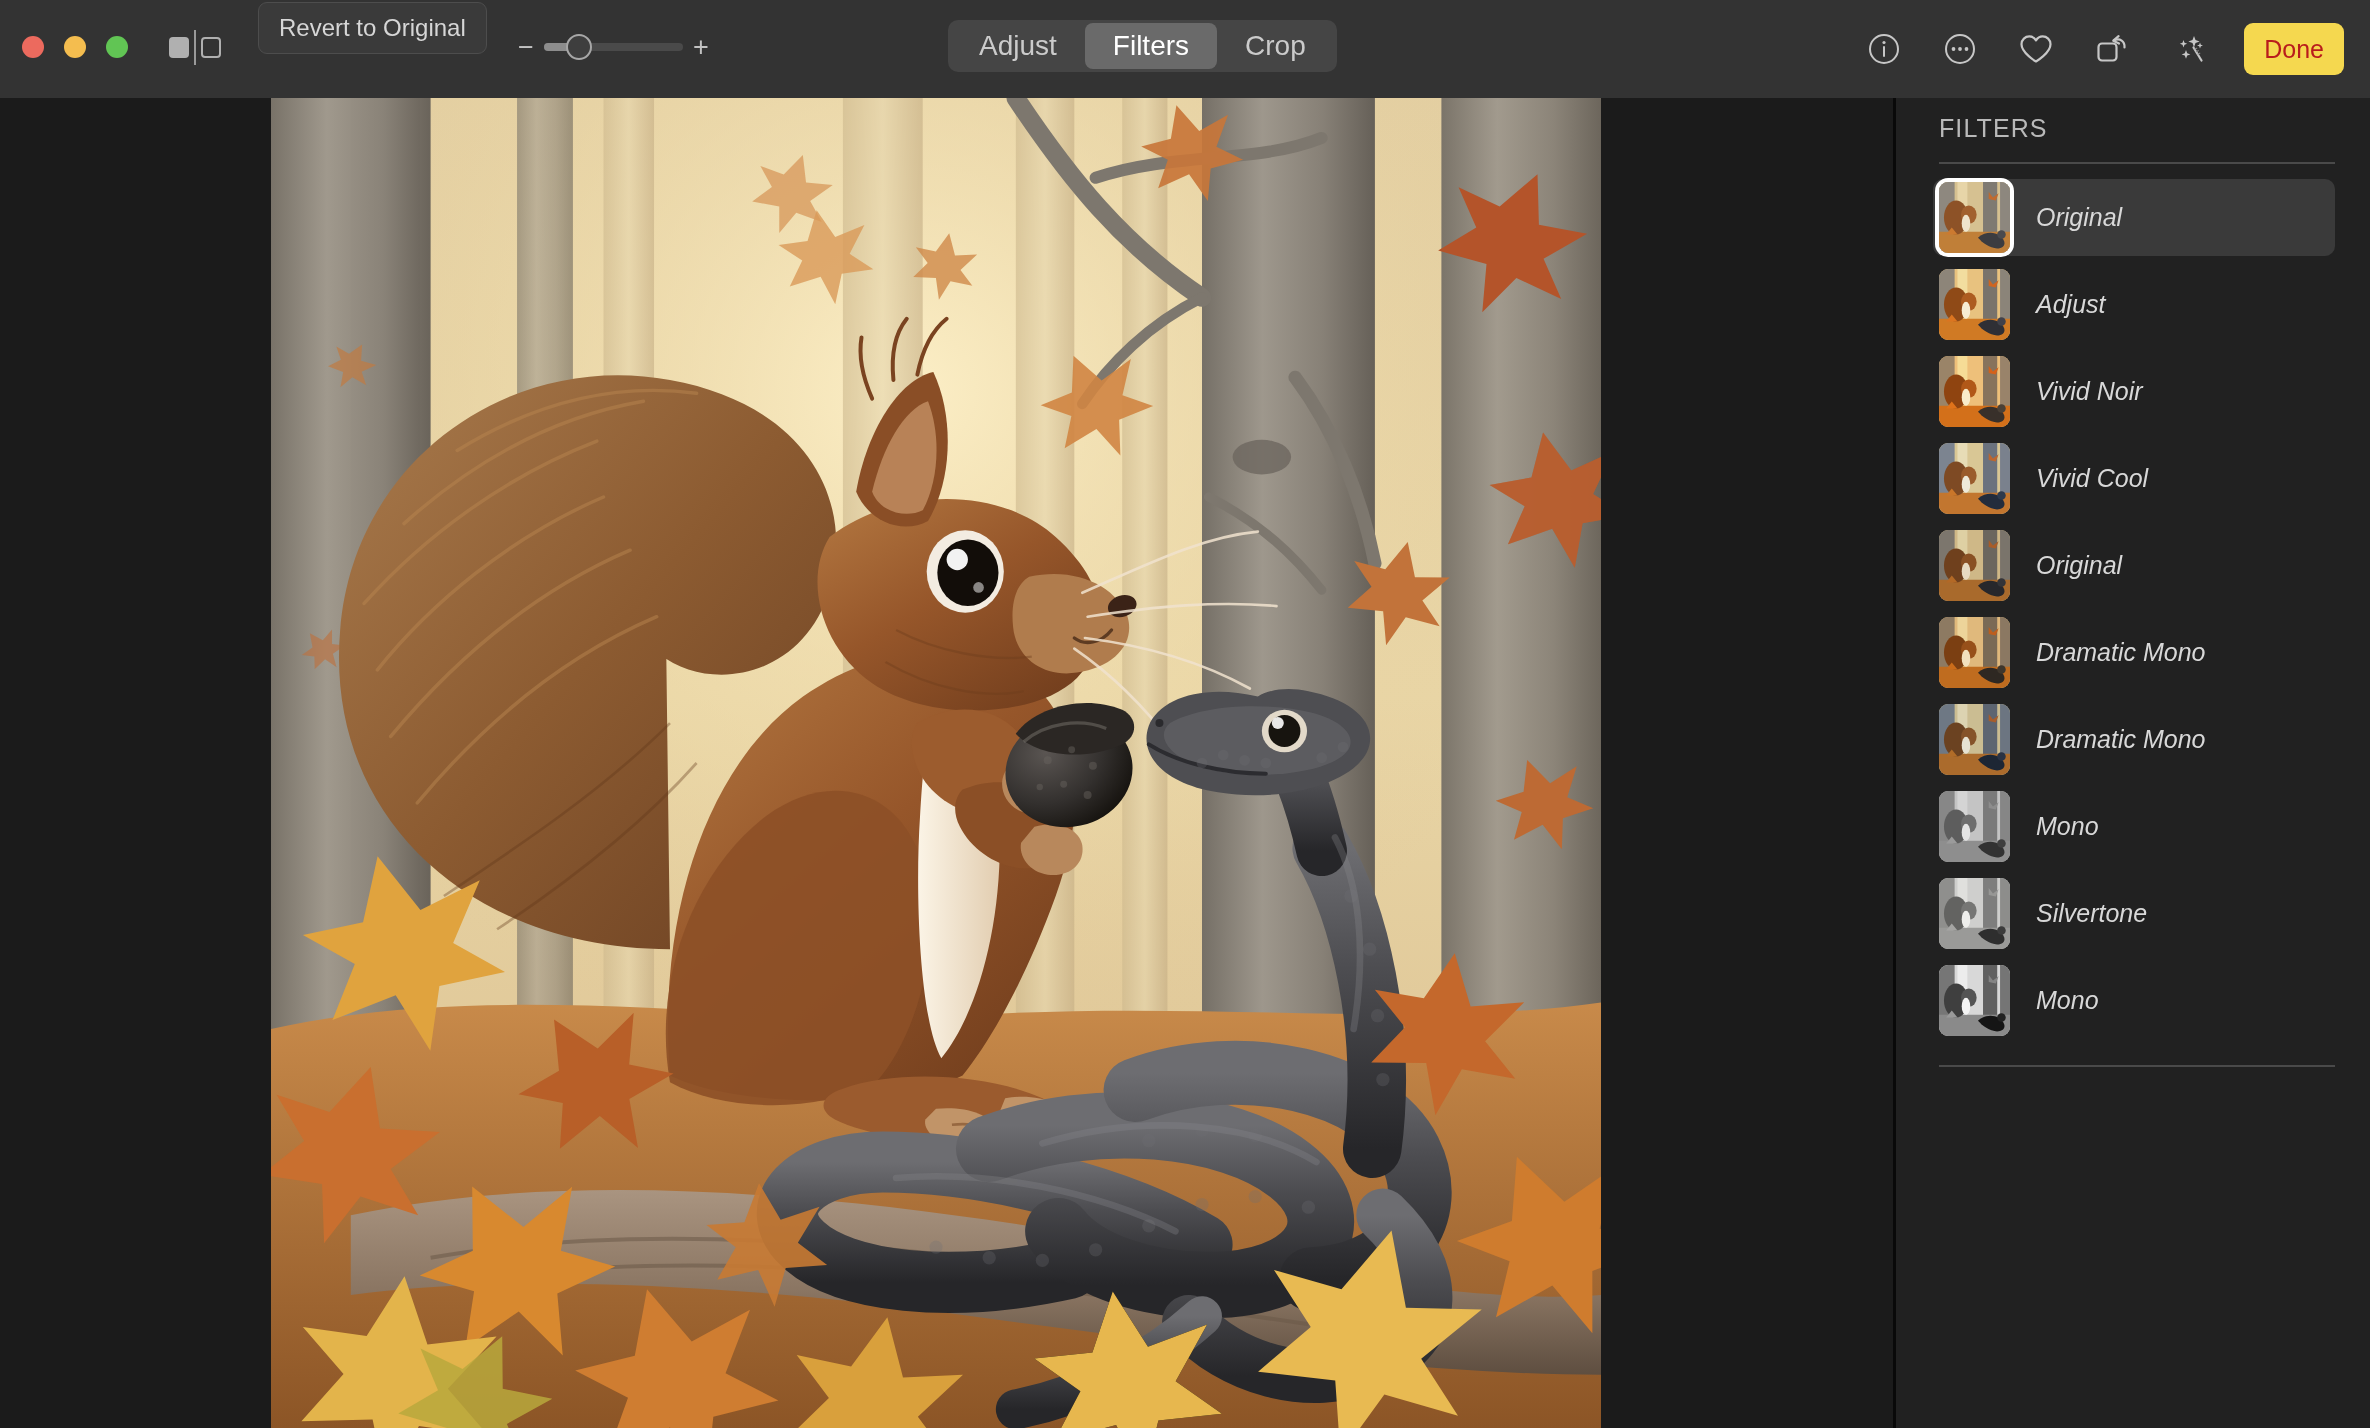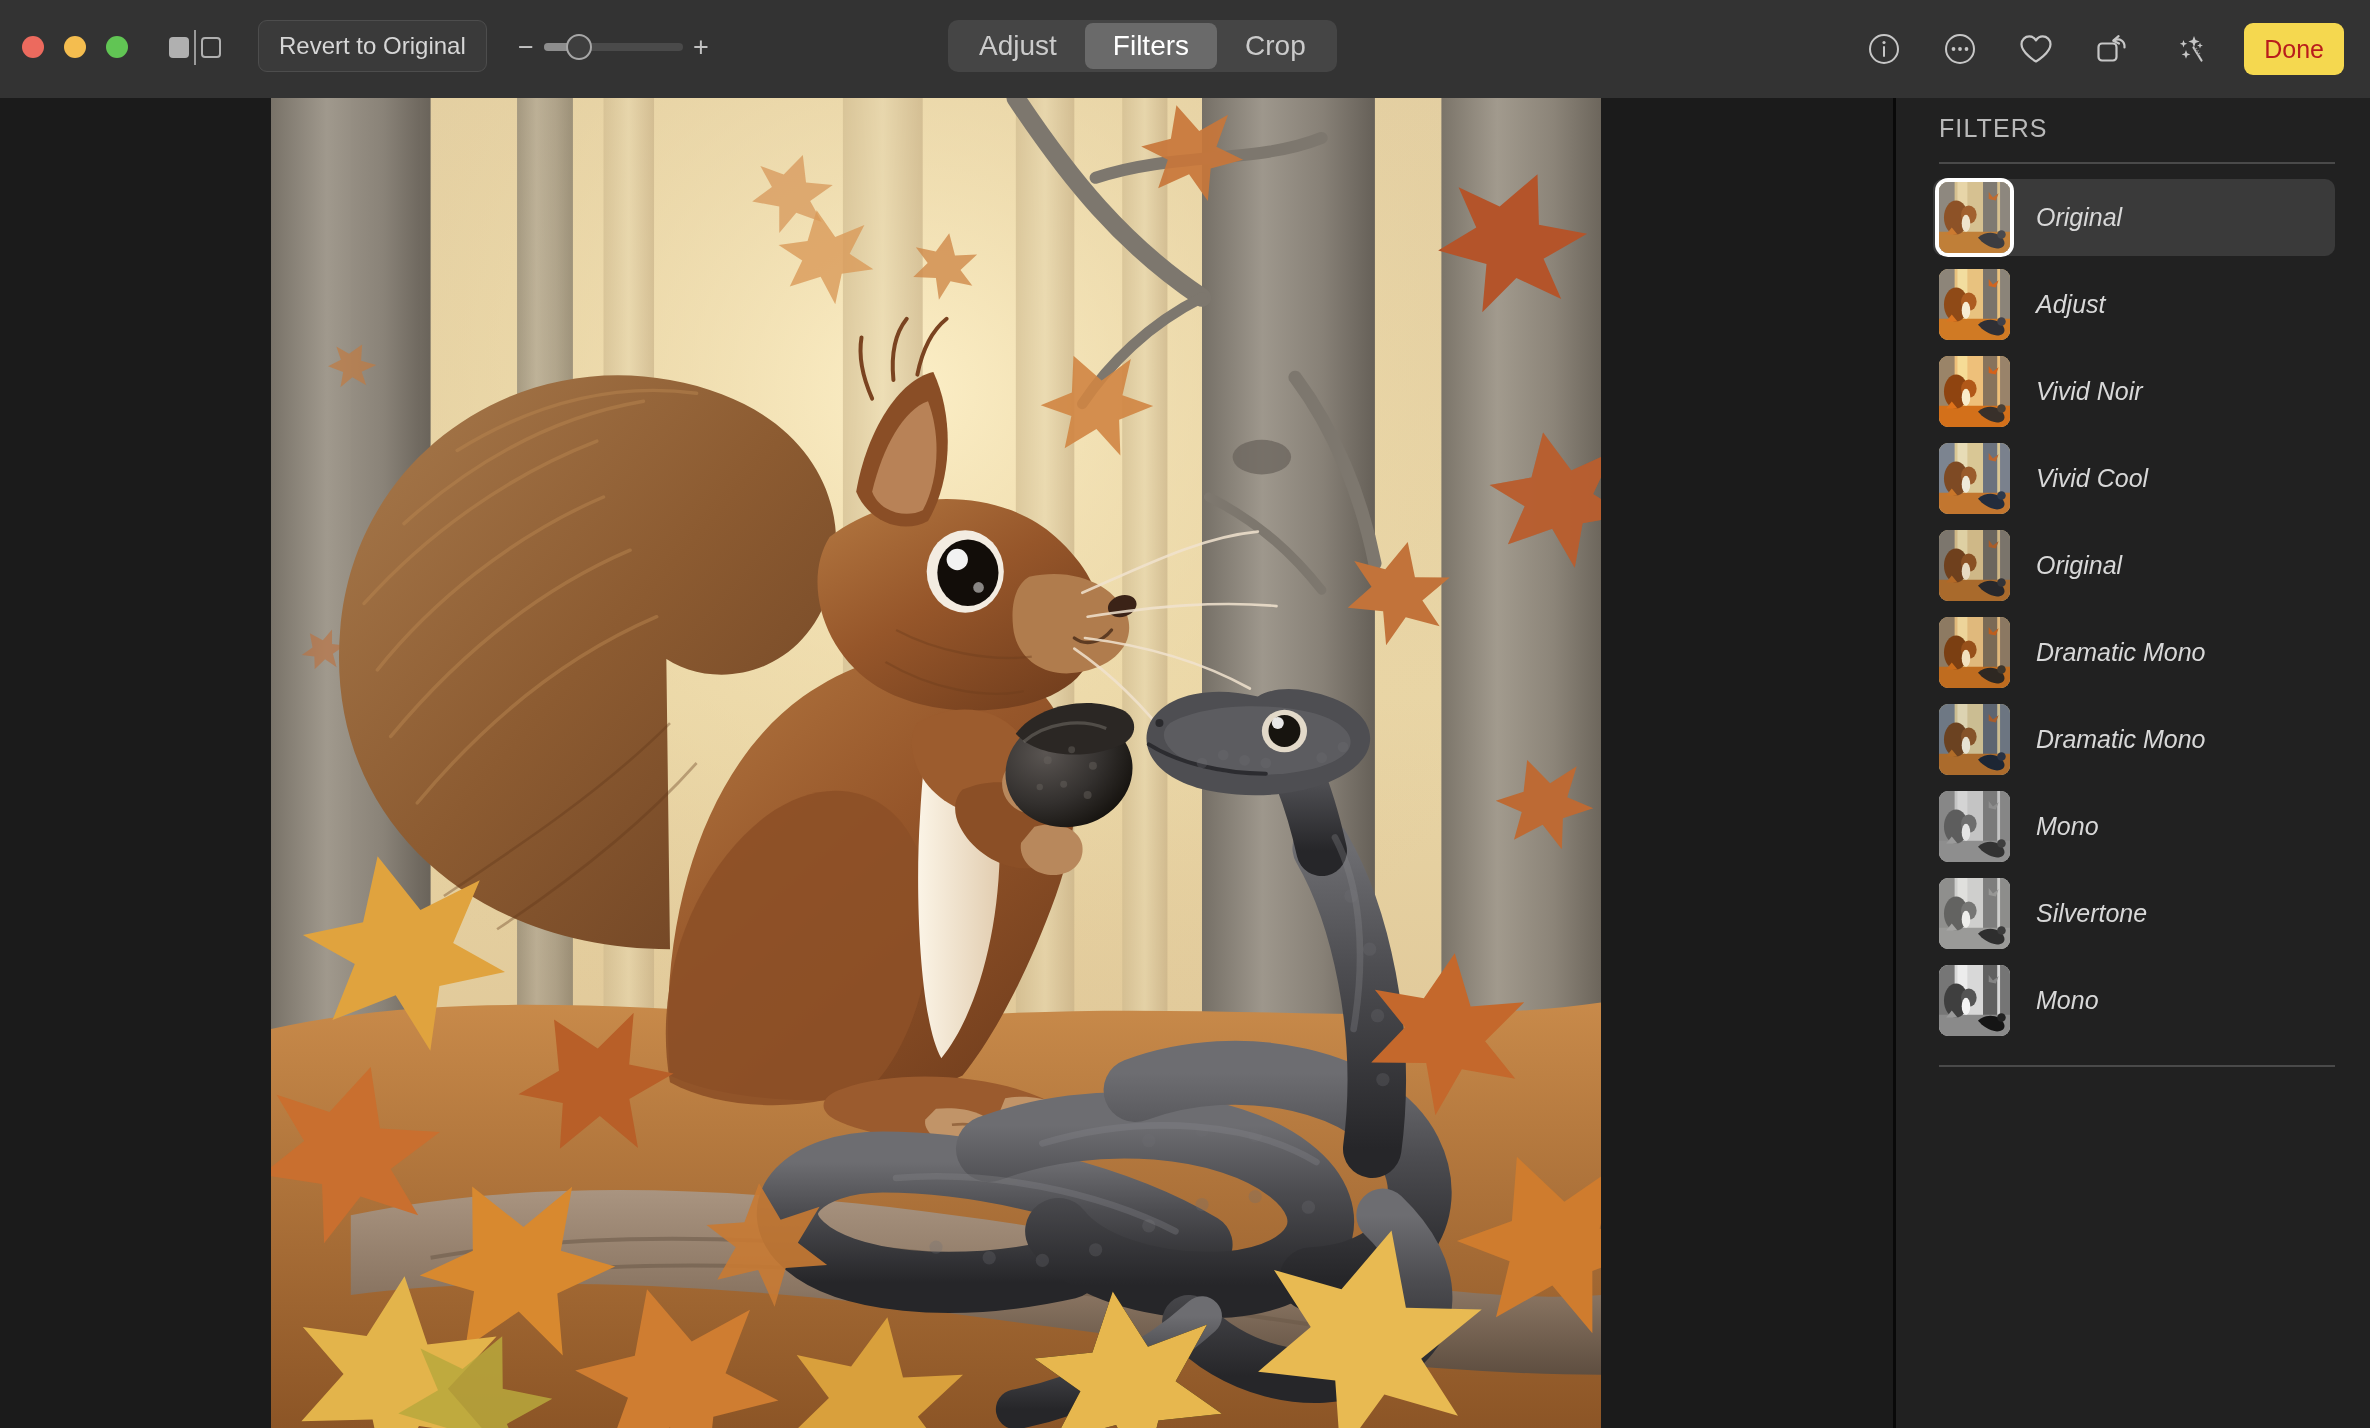--- a/index.html
+++ b/index.html
@@ -38,21 +38,21 @@
   }
   .cmp-bar {
     width: 2px; height: 35px; background: #9a9a9a; margin: 0 5px;
   }
   .cmp-outline {
     width: 20px; height: 21px; border-radius: 4px;
     border: 2.5px solid #b0b0b0;
   }
 
   .revert-btn {
-    position: absolute; left: 258px; top: 20px;
+    position: absolute; left: 258px; top: 2px;
     height: 52px; padding: 0 20px;
     display: flex; align-items: center;
     border: 1px solid #4d4d4d; border-radius: 9px;
     background: #3a3a3a;
     color: #d6d6d6; font-size: 24px;
     white-space: nowrap;
   }
 
   .zoom-group {
     position: absolute; left: 516px; top: 24px;

